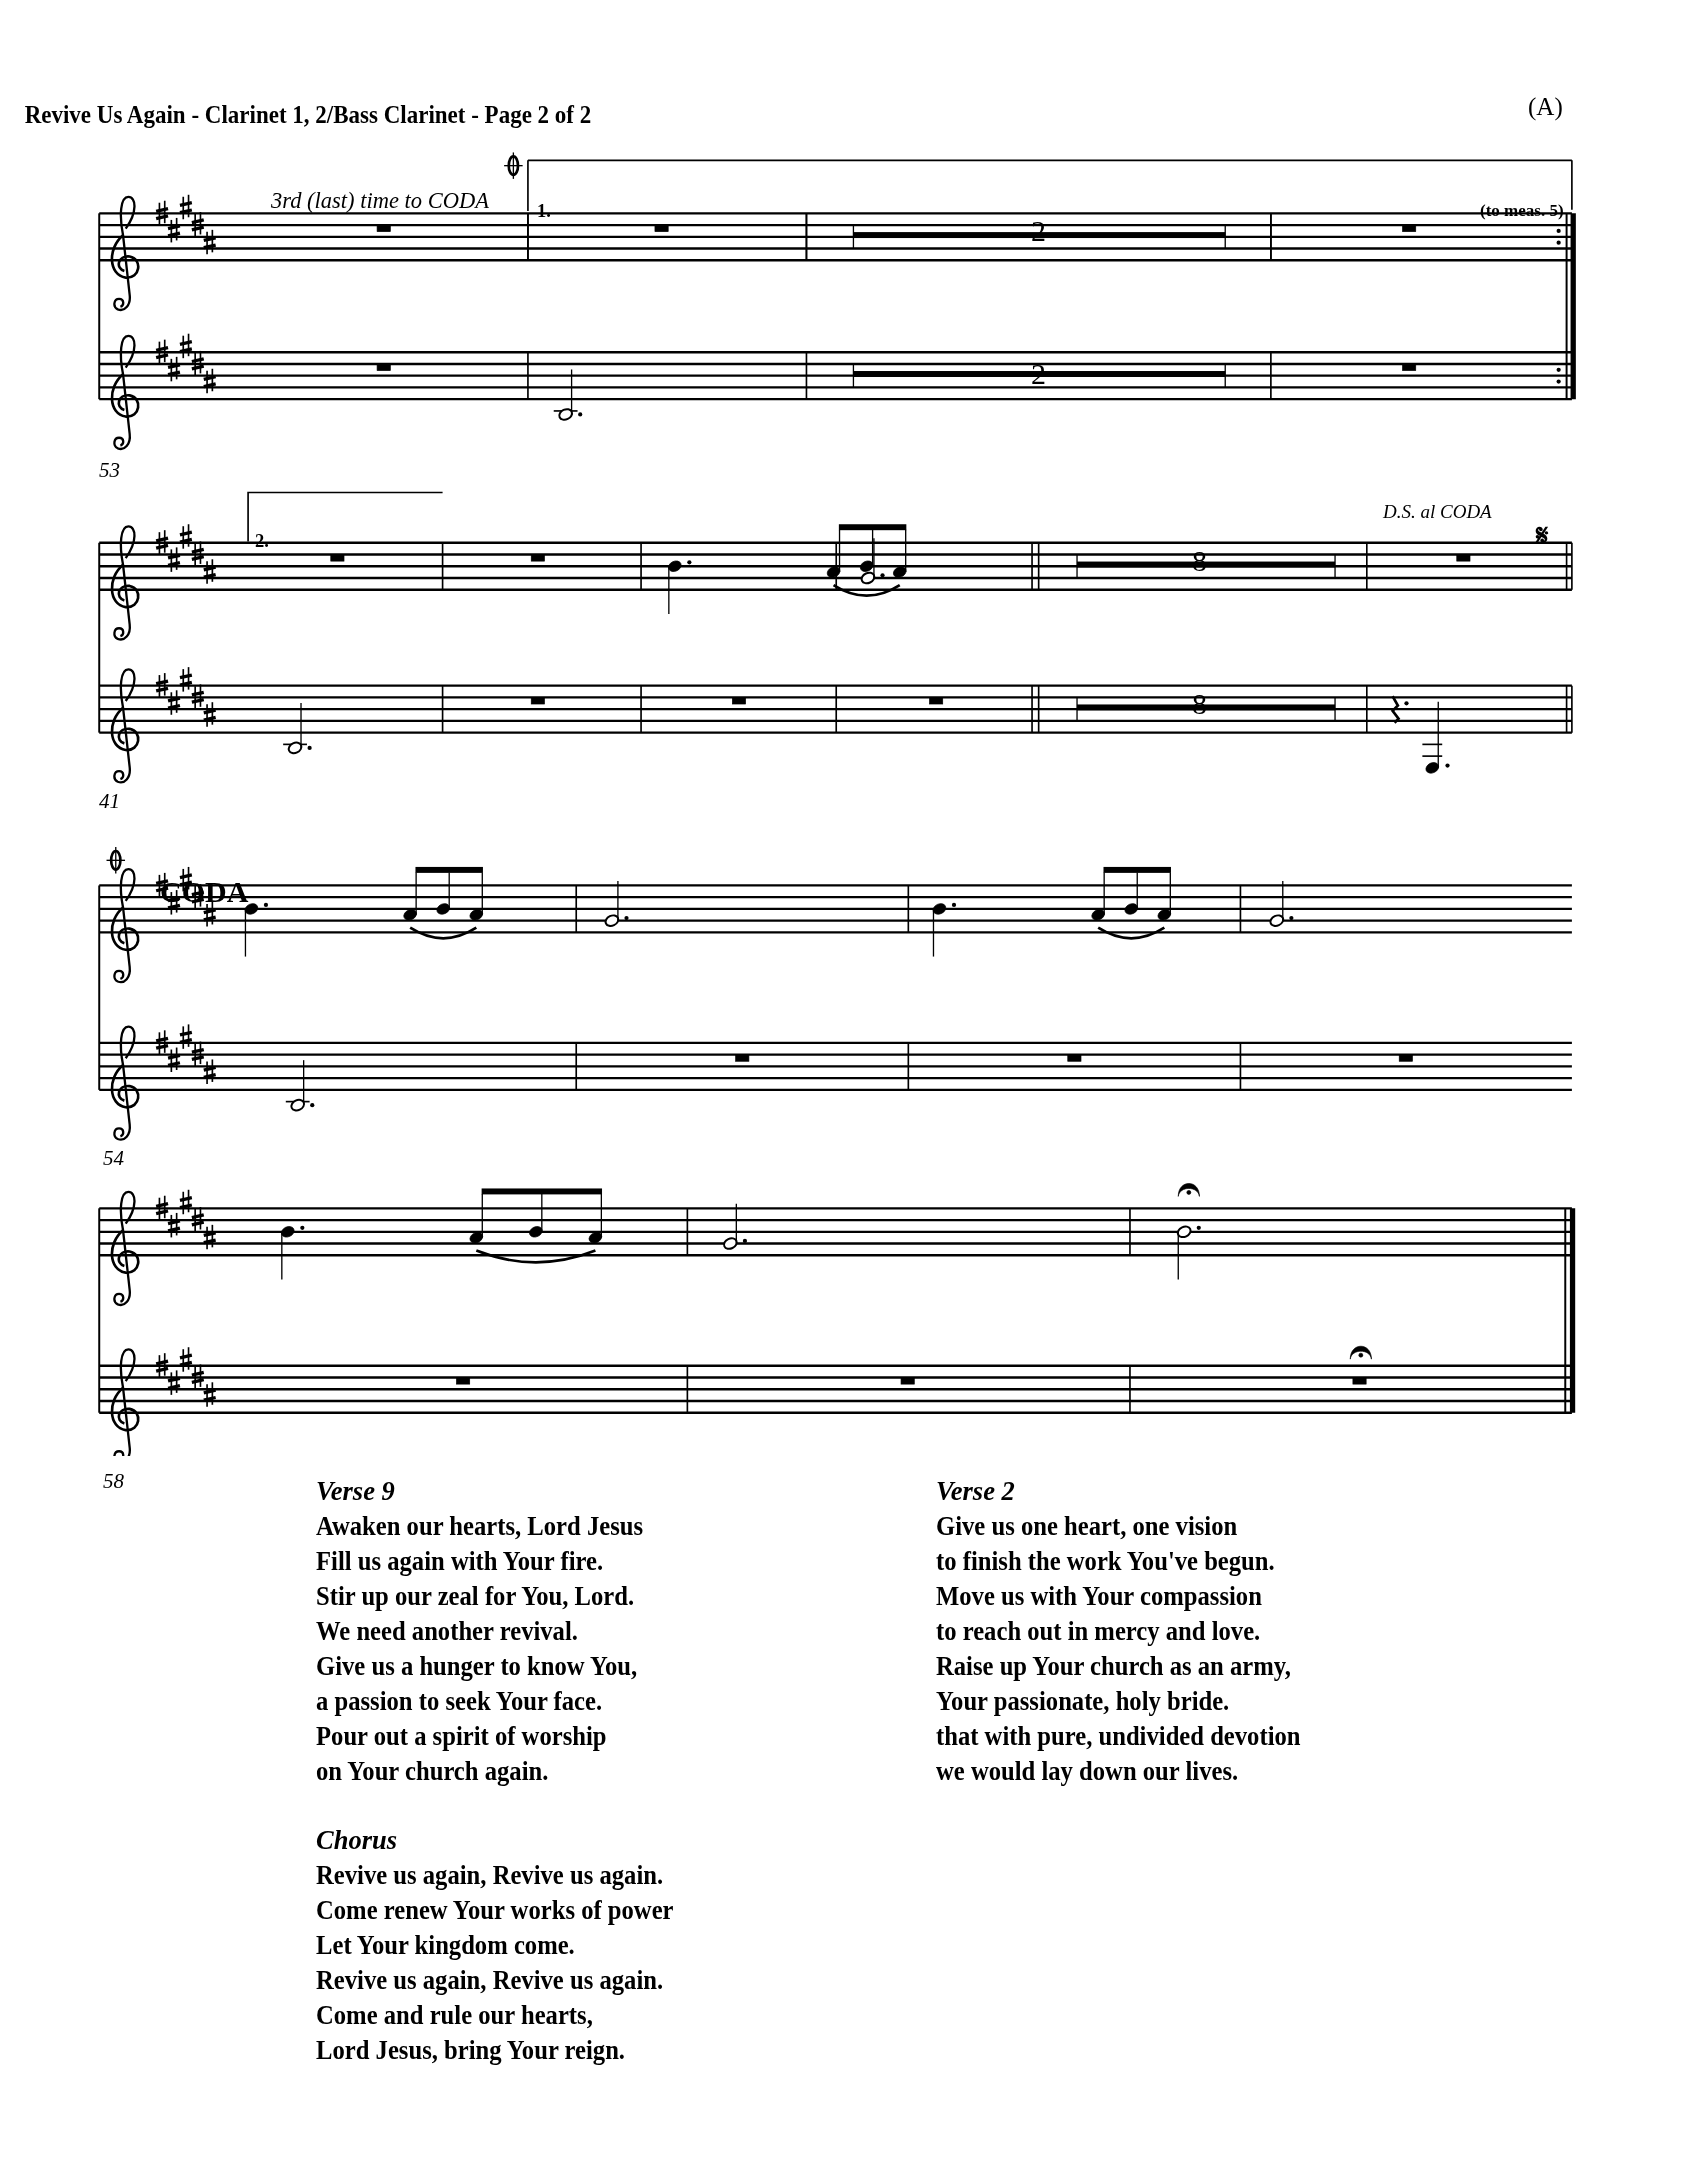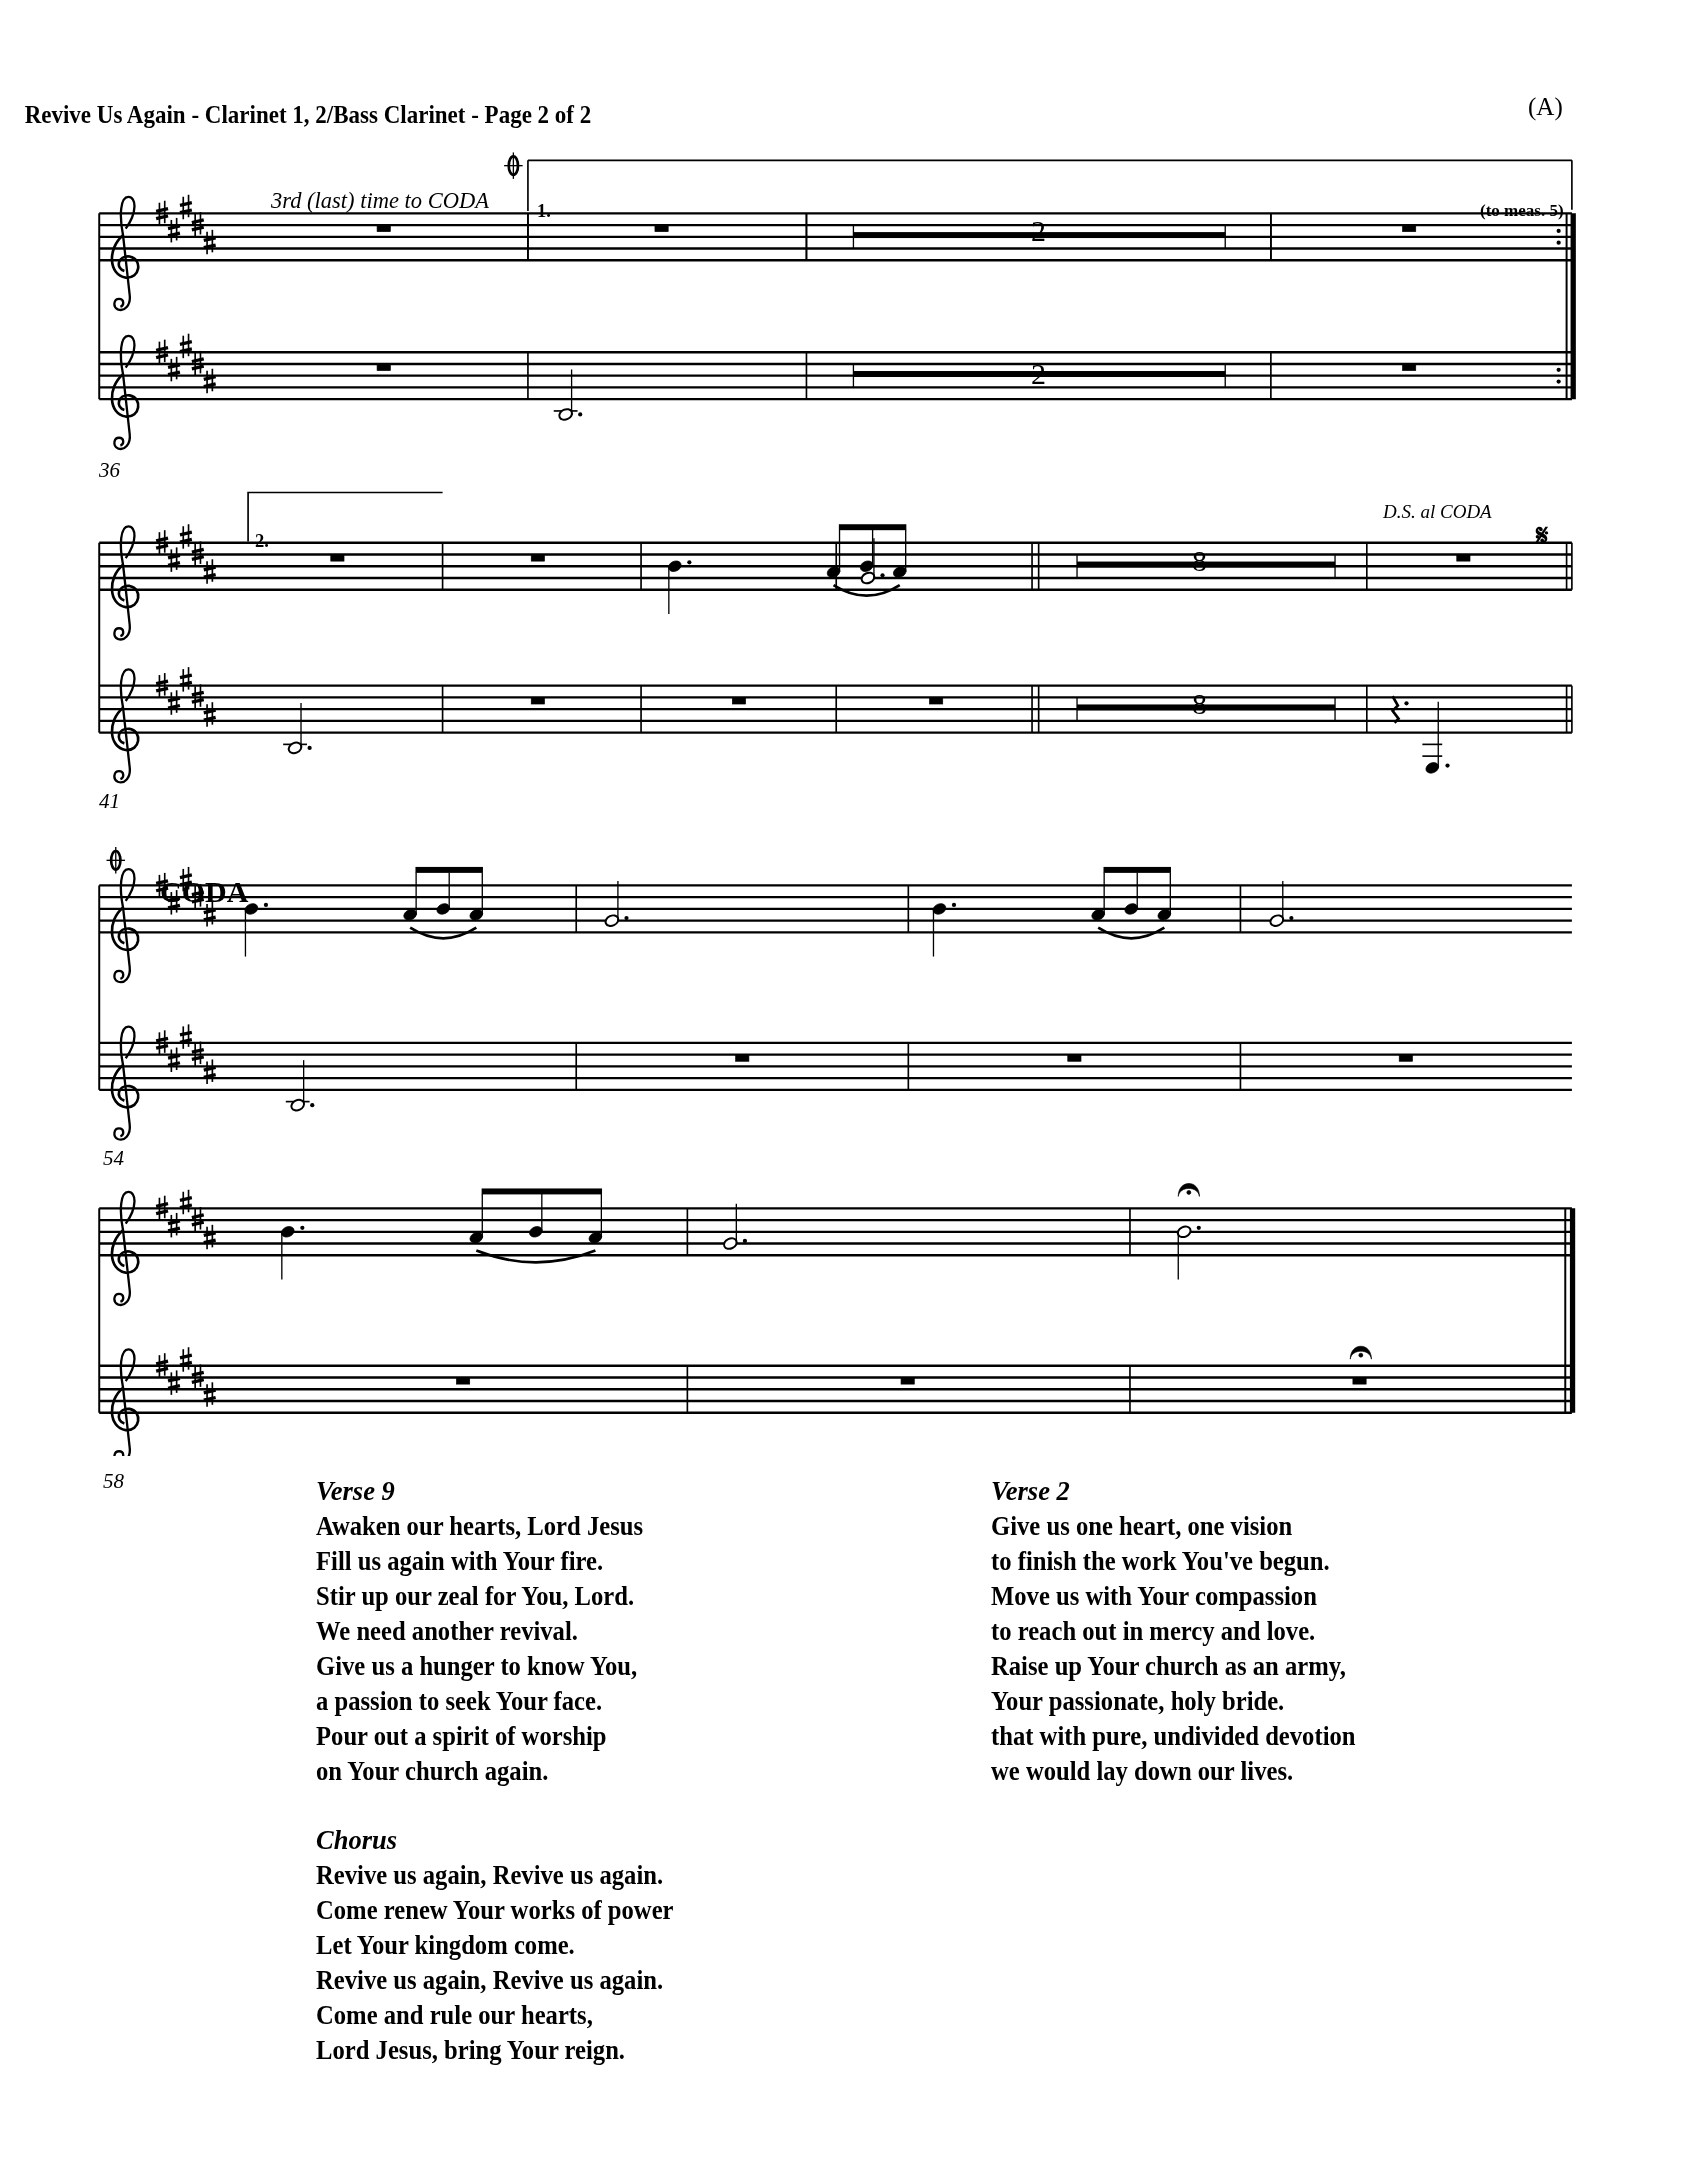--- a/index.html
+++ b/index.html
@@ -282,21 +282,21 @@
       <use href="#fermata" x="2057" y="2042"></use>
     </g>
 </svg>
 
 <div class="abs txt italic" style="left:271px;top:151px;font-size:22.5px;">3rd (last) time to CODA</div>
 <div class="abs" style="left:506px;top:153px;font-size:21px;"></div>
 <div class="abs txt" style="left:537px;top:164px;font-size:18.5px;font-weight:bold;">1.</div>
 <div class="abs txt" style="left:1480px;top:164px;font-size:17px;font-weight:bold;">(to meas. 5)</div>
 <div class="abs txt" style="left:1031px;top:177px;font-size:30px;">2</div>
 <div class="abs txt" style="left:1031px;top:320px;font-size:30px;">2</div>
-<div class="abs txt italic" style="left:99px;top:421px;font-size:21px;">36</div>
+<div class="abs txt italic" style="left:99px;top:421px;font-size:21px;">53</div>
 
 <div class="abs txt" style="left:255px;top:494px;font-size:18.5px;font-weight:bold;">2.</div>
 <div class="abs txt italic" style="left:1383px;top:464px;font-size:19px;">D.S. al CODA</div>
 <div class="abs txt" style="left:1536px;top:482px;font-size:29px;font-weight:bold;">𝄋</div>
 <div class="abs txt" style="left:1192px;top:507px;font-size:30px;">8</div>
 <div class="abs txt" style="left:1192px;top:650px;font-size:30px;">8</div>
 <div class="abs txt italic" style="left:99px;top:752px;font-size:21px;">41</div>
 
 <div class="abs txt" style="left:160px;top:838px;font-size:30px;font-weight:bold;">CODA</div>
 <div class="abs txt italic" style="left:103px;top:1109px;font-size:21px;">54</div>
@@ -315,21 +315,21 @@
   <div class="gap"></div>
   <div class="hdr">Chorus</div>
   <div class="line">Revive us again, Revive us again.</div>
   <div class="line">Come renew Your works of power</div>
   <div class="line">Let Your kingdom come.</div>
   <div class="line">Revive us again, Revive us again.</div>
   <div class="line">Come and rule our hearts,</div>
   <div class="line">Lord Jesus, bring Your reign.</div>
 </div>
 
-<div class="lyr-col" style="left:991px;top:1474px;">
+<div class="lyr-col" style="left:936px;top:1474px;">
   <div class="hdr">Verse 2</div>
   <div class="line">Give us one heart, one vision</div>
   <div class="line">to finish the work You've begun.</div>
   <div class="line">Move us with Your compassion</div>
   <div class="line">to reach out in mercy and love.</div>
   <div class="line">Raise up Your church as an army,</div>
   <div class="line">Your passionate, holy bride.</div>
   <div class="line">that with pure, undivided devotion</div>
   <div class="line">we would lay down our lives.</div>
 </div>

